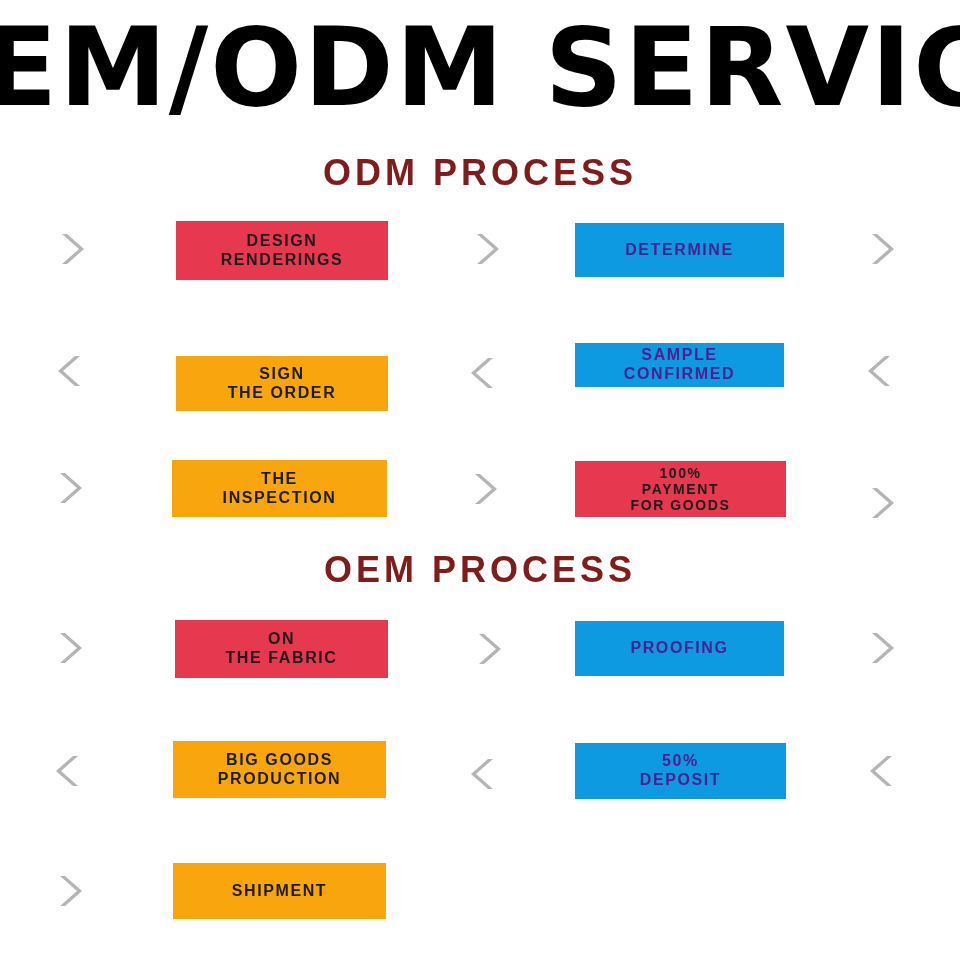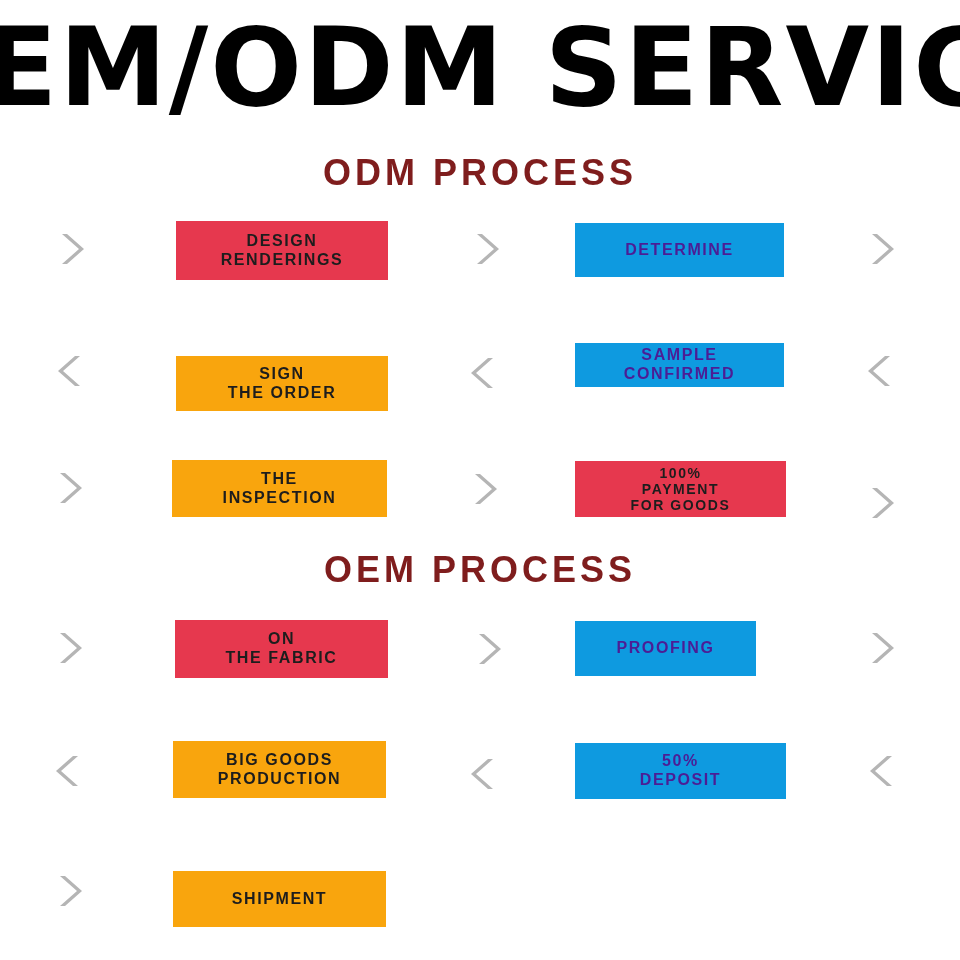--- a/index.html
+++ b/index.html
@@ -204,21 +204,21 @@
     <span class="label fs16">
       <span class="ln">ON</span>
       <span class="ln">THE FABRIC</span>
     </span>
   </div>
   <div class="chev" style="left:465px; top:626px;">
     <svg width="46" height="46" viewBox="0 0 46 46" aria-hidden="true">
         <path d="M14 8 L31 23 L14 38 L19 38 L36 23 L19 8 Z" fill="#b5b5b5"></path>
       </svg>
   </div>
-  <div class="step blue" style="left:575px; top:621px; width:181px; height:55px;text-align:center;">
+  <div class="step blue" style="left:575px; top:621px; width:209px; height:55px;text-align:center;">
     <span class="label fs16">
       <span class="ln">PROOFING</span>
     </span>
   </div>
   <div class="chev" style="left:858px; top:625px;">
     <svg width="46" height="46" viewBox="0 0 46 46" aria-hidden="true">
         <path d="M14 8 L31 23 L14 38 L19 38 L36 23 L19 8 Z" fill="#b5b5b5"></path>
       </svg>
   </div>
 
@@ -248,19 +248,19 @@
     <svg width="46" height="46" viewBox="0 0 46 46" aria-hidden="true">
         <path d="M32 8 L15 23 L32 38 L27 38 L10 23 L27 8 Z" fill="#b5b5b5"></path>
       </svg>
   </div>
 
   <div class="chev" style="left:46px;  top:868px;">
     <svg width="46" height="46" viewBox="0 0 46 46" aria-hidden="true">
         <path d="M14 8 L31 23 L14 38 L19 38 L36 23 L19 8 Z" fill="#b5b5b5"></path>
       </svg>
   </div>
-  <div class="step orange" style="left:173px; top:863px; width:213px; height:56px;margin-top:8px;">
+  <div class="step orange" style="left:173px; top:863px; width:213px; height:56px;">
     <span class="label fs16">
       <span class="ln">SHIPMENT</span>
     </span>
   </div>
 
 </div>
 
 </body></html>

